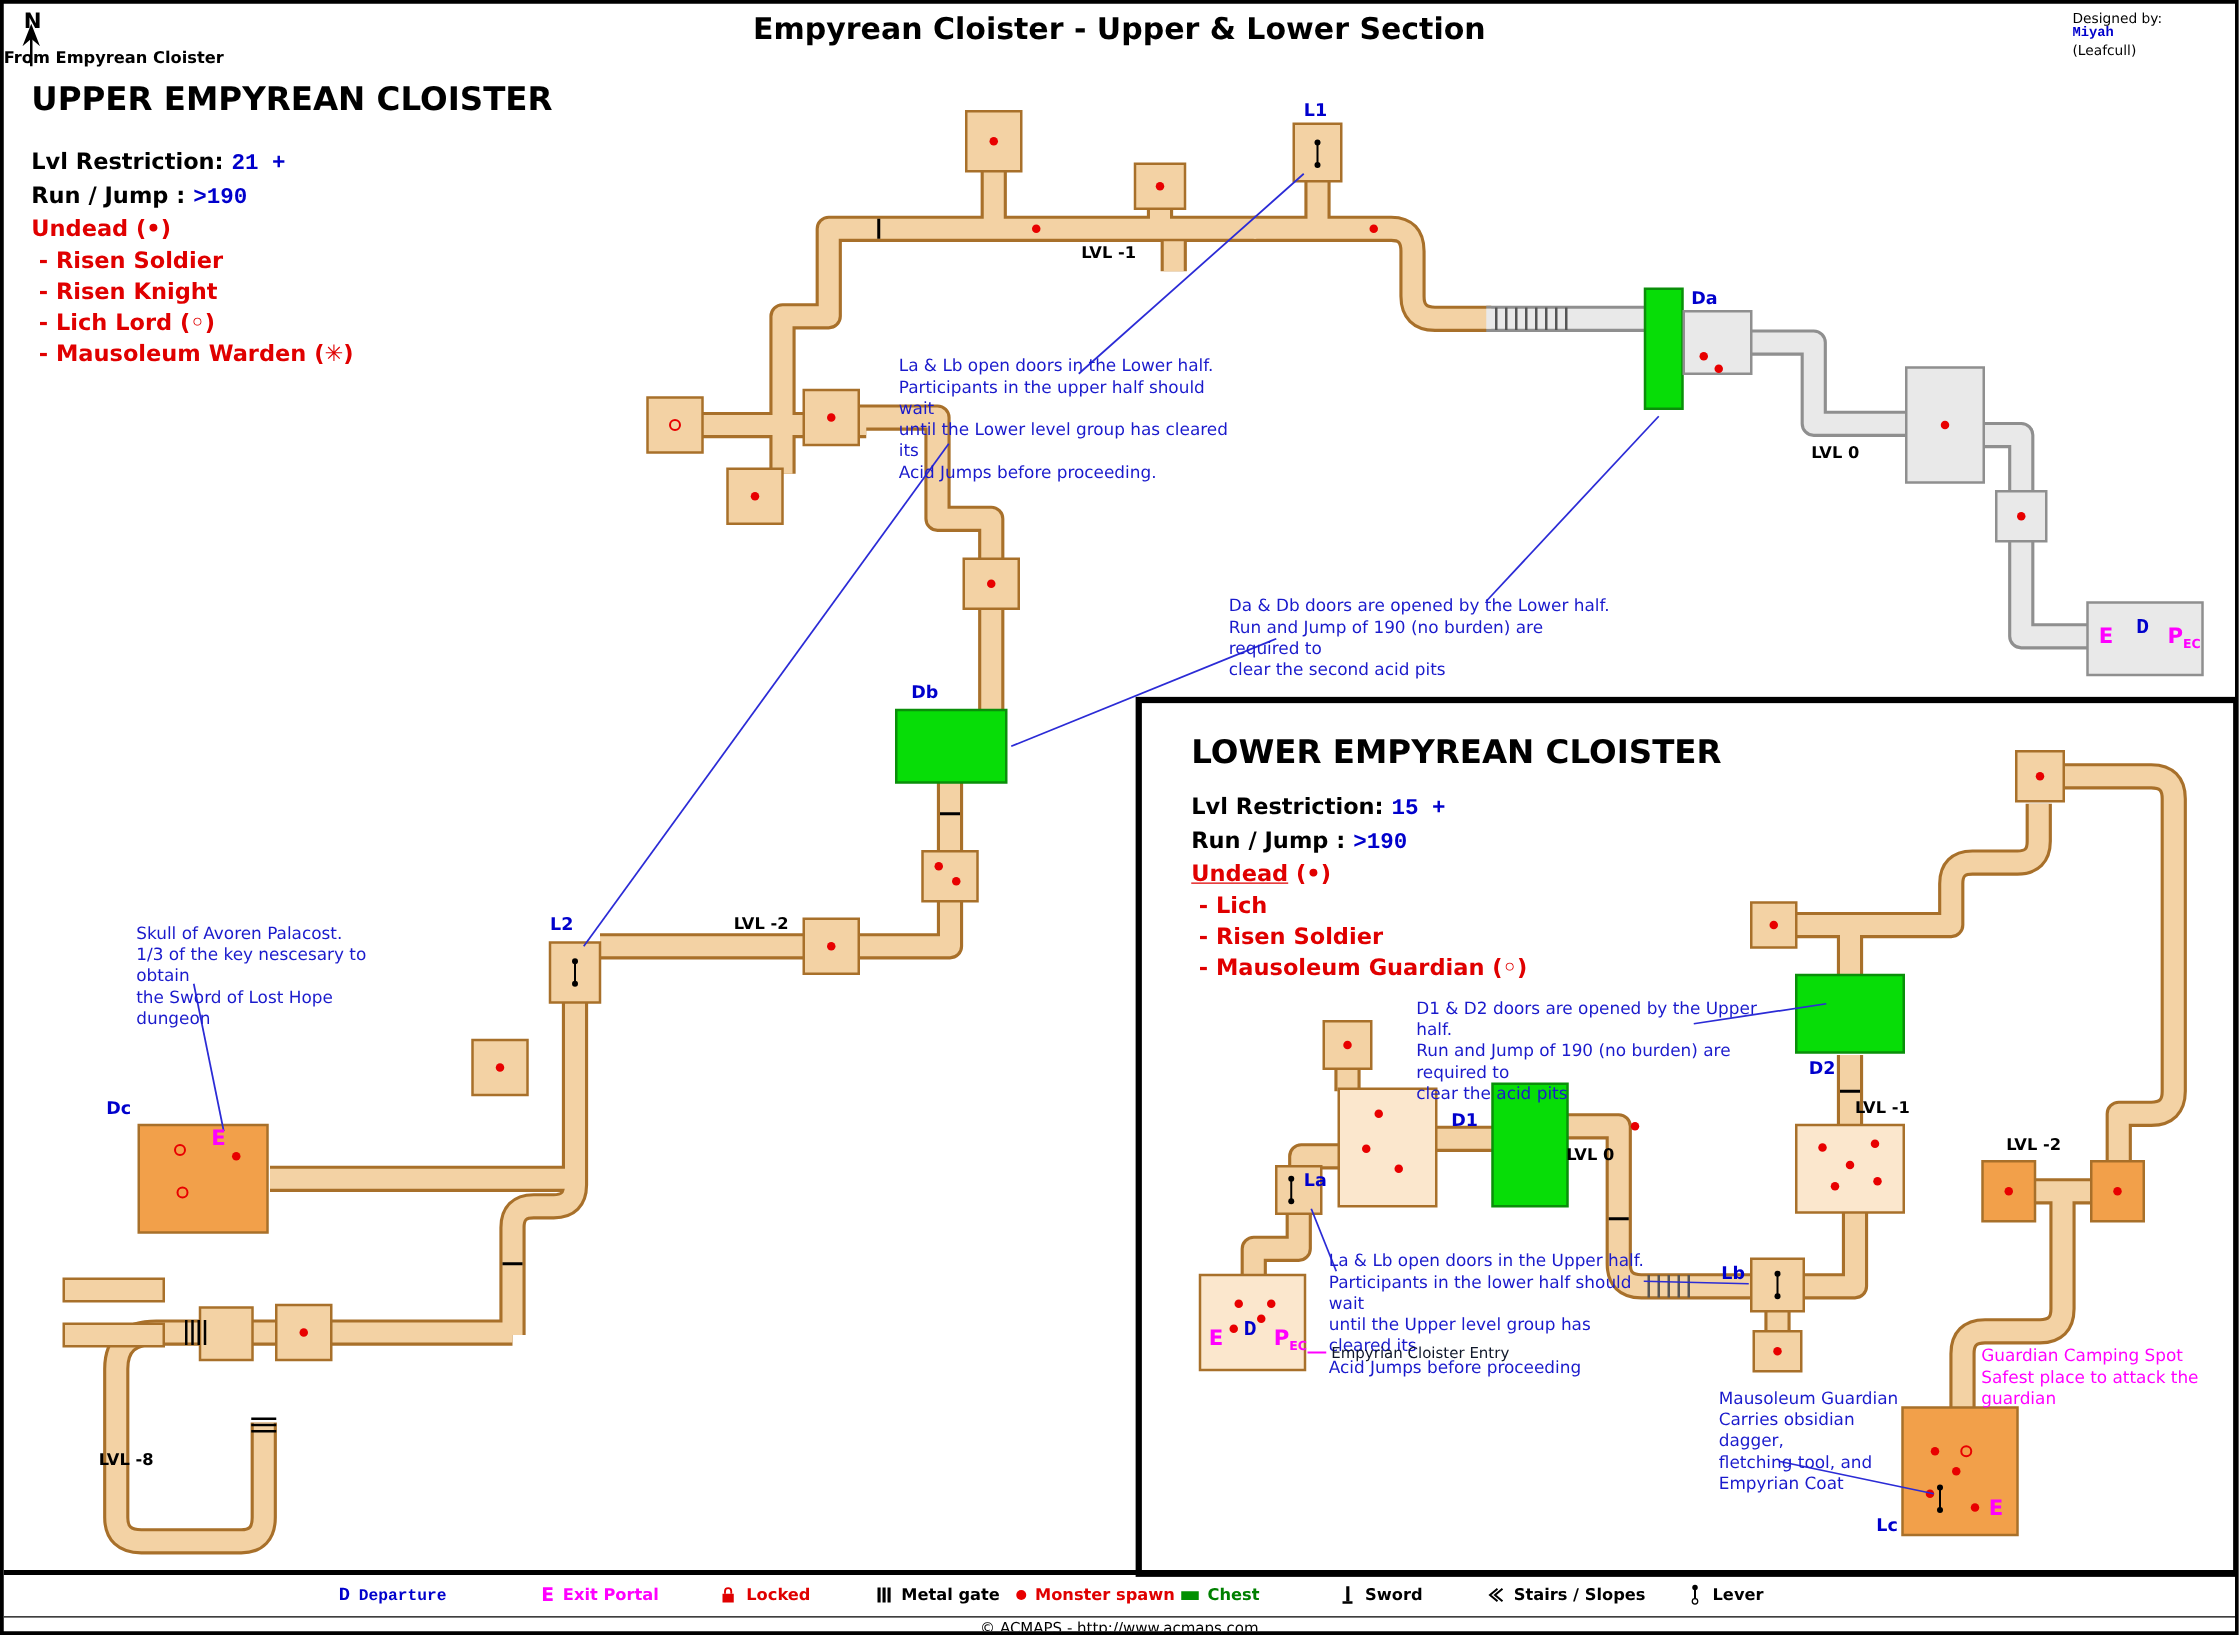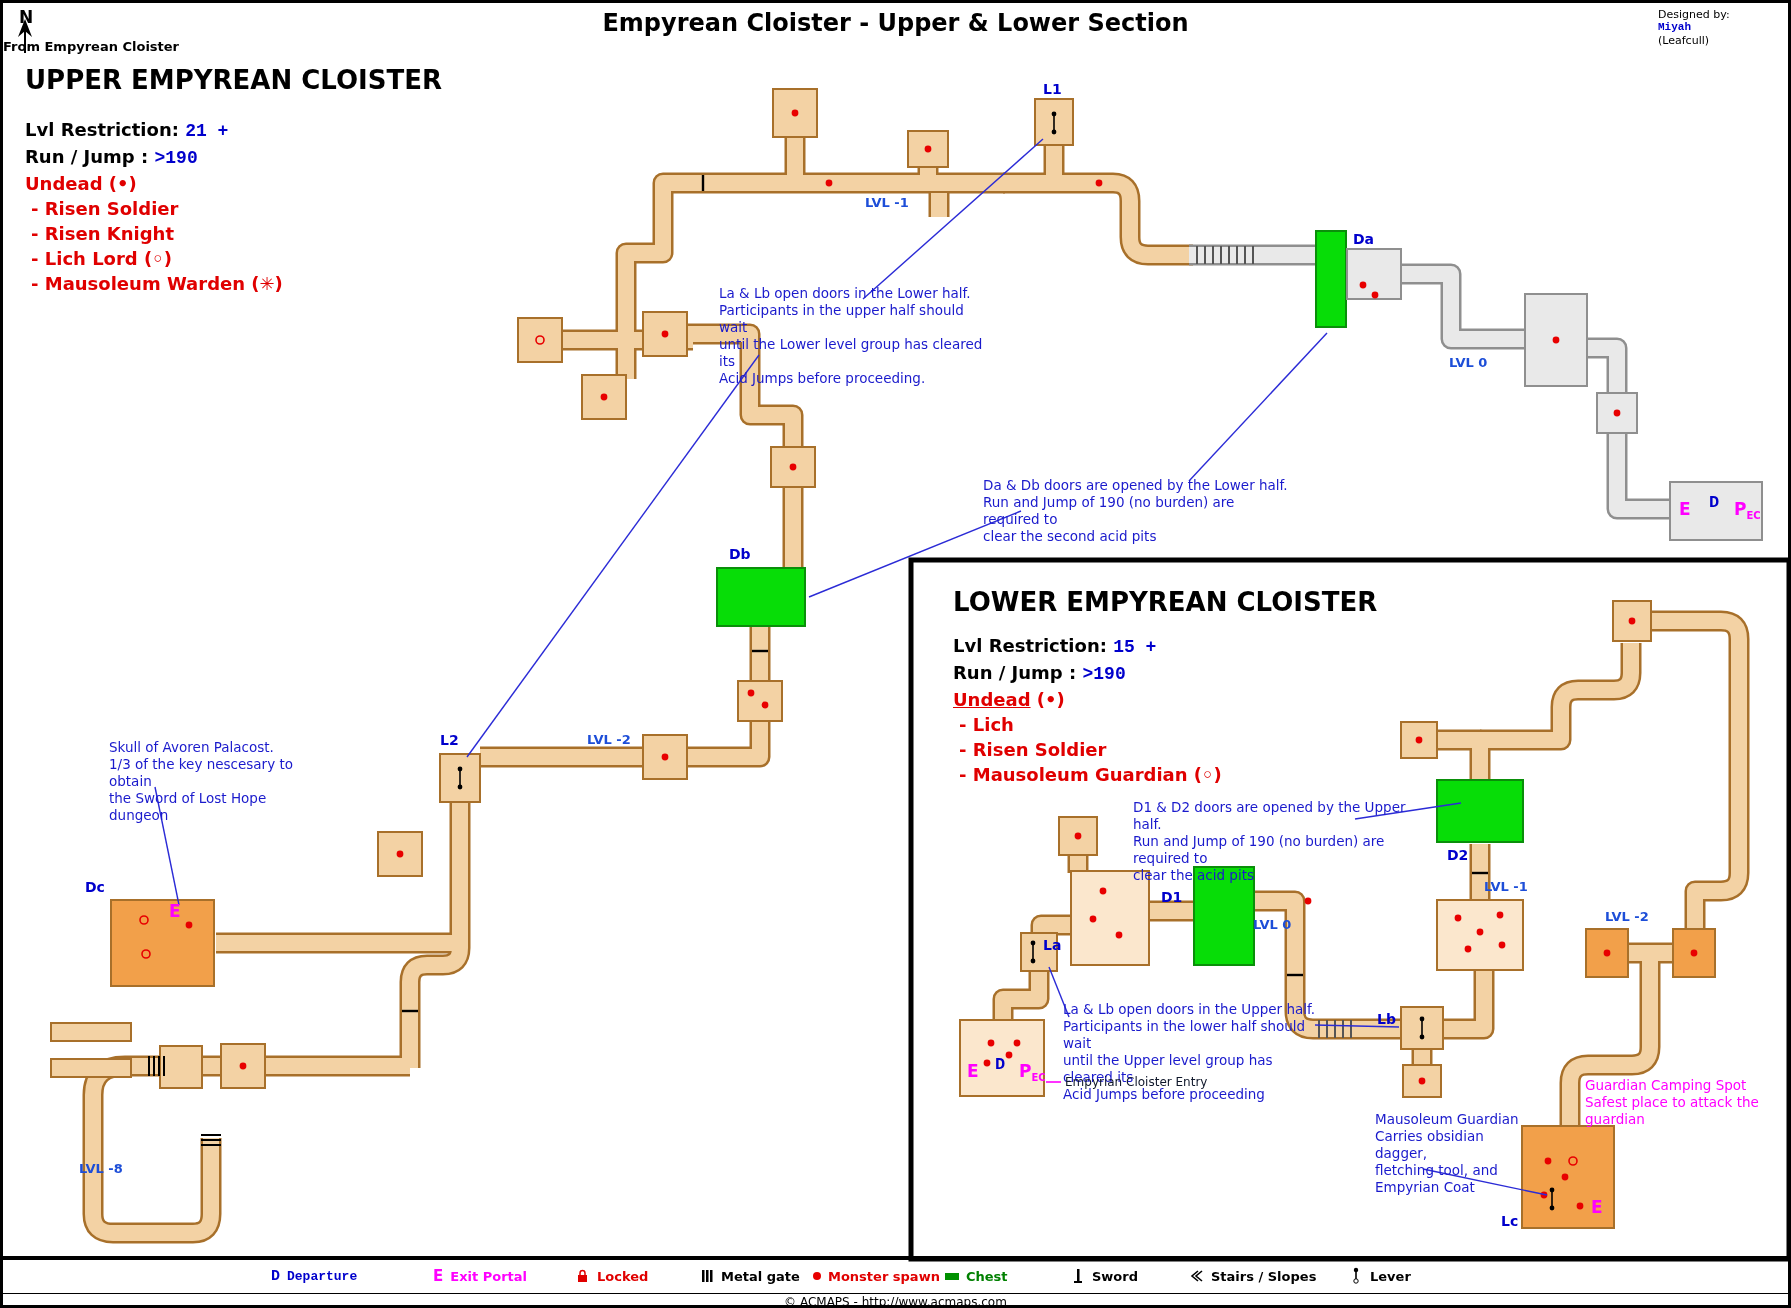--- a/index.html
+++ b/index.html
@@ -16,21 +16,21 @@
   .title{font-size:24px;font-weight:bold;text-align:center;}
   .subtitle{font-size:13px;font-weight:bold;text-align:left;}
   .credit{font-size:11px;line-height:13px;}
   .irow{font-size:18px;line-height:25px;font-weight:bold;white-space:nowrap;}
   .ind{padding-left:6px;}
   .ann{font-size:13.5px;line-height:17px;color:#1a1acc;z-index:2;}
   .ann .ab1{display:block;font-weight:normal;}
   .ann span{display:block;}
   .ann.mag, .ann.mag .ab1{color:#ff00ff;}
   .maplabel{font-size:14px;font-weight:bold;color:#0000cc;white-space:nowrap;z-index:2;}
-  .lvl{font-size:13px;font-weight:bold;color:#1d4ed8;white-space:nowrap;z-index:2;}
+  .lvl{font-size:13px;font-weight:bold;color:#000000;white-space:nowrap;z-index:2;}
   .letter{font-size:17px;font-weight:bold;z-index:2;}
   .letter sub{font-size:10px;}
   .entrylbl{font-size:12px;color:#0f172a;white-space:nowrap;z-index:2;}
   .underline{text-decoration:underline;}
   
   .co{stroke:#a8702a;stroke-width:21;fill:none;stroke-linejoin:round;}
   .ci{stroke:#f3d2a4;stroke-width:16;fill:none;stroke-linejoin:round;}
   .gco{stroke:#8f8f8f;stroke-width:21;fill:none;stroke-linejoin:round;}
   .gci{stroke:#e9e9e9;stroke-width:16;fill:none;stroke-linejoin:round;}
   .room{fill:#f3d2a4;stroke:#a8702a;stroke-width:2;}

